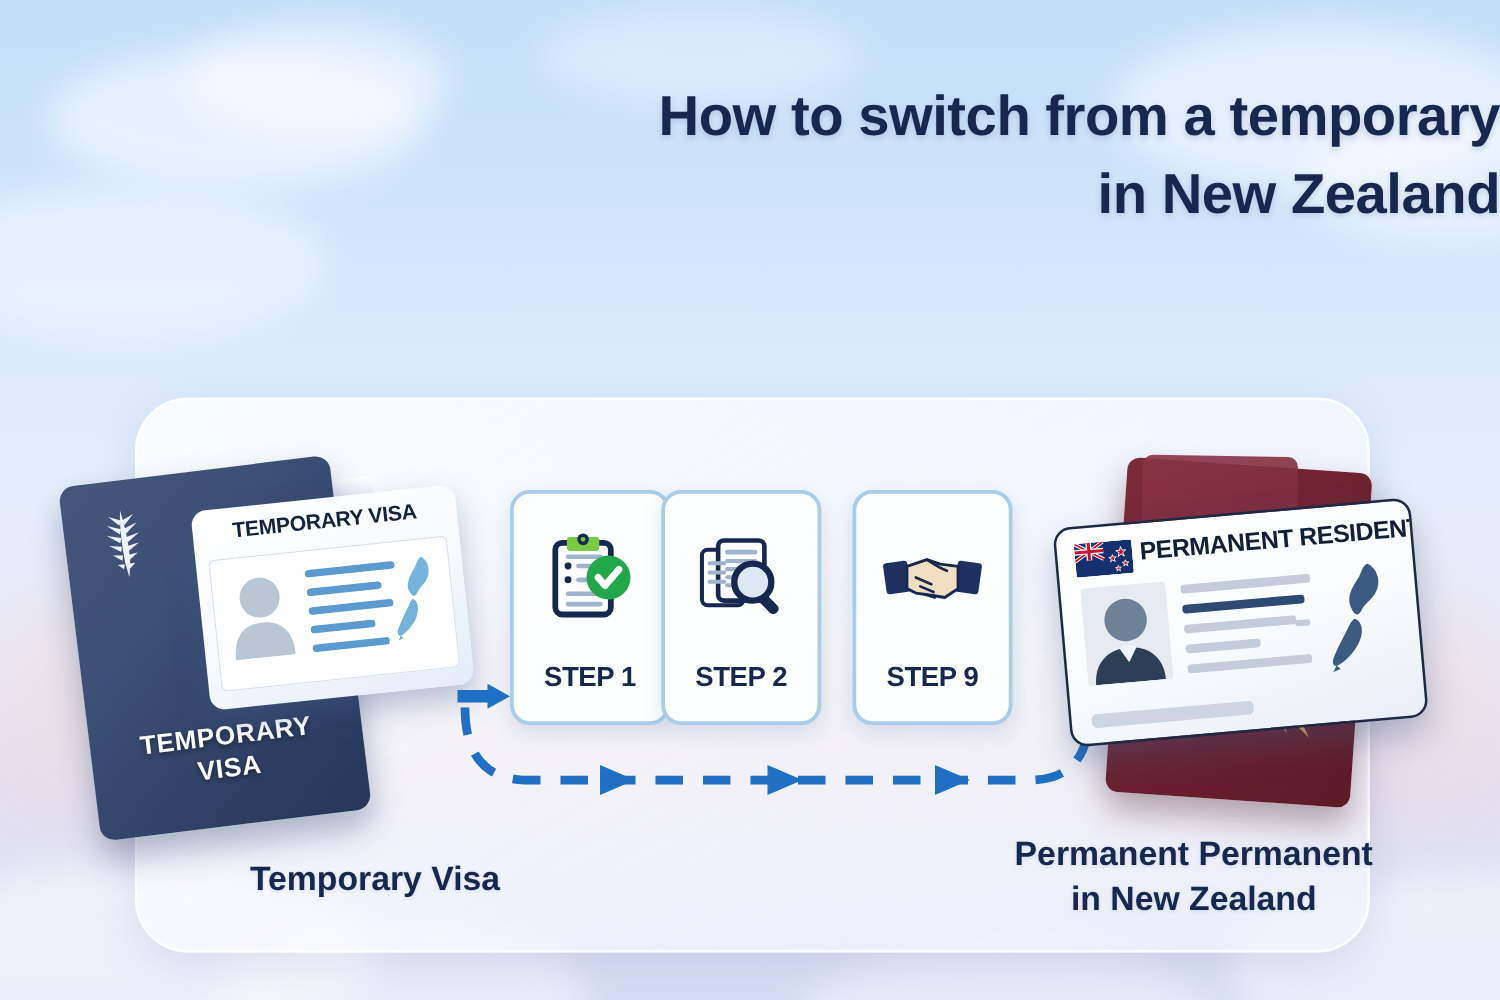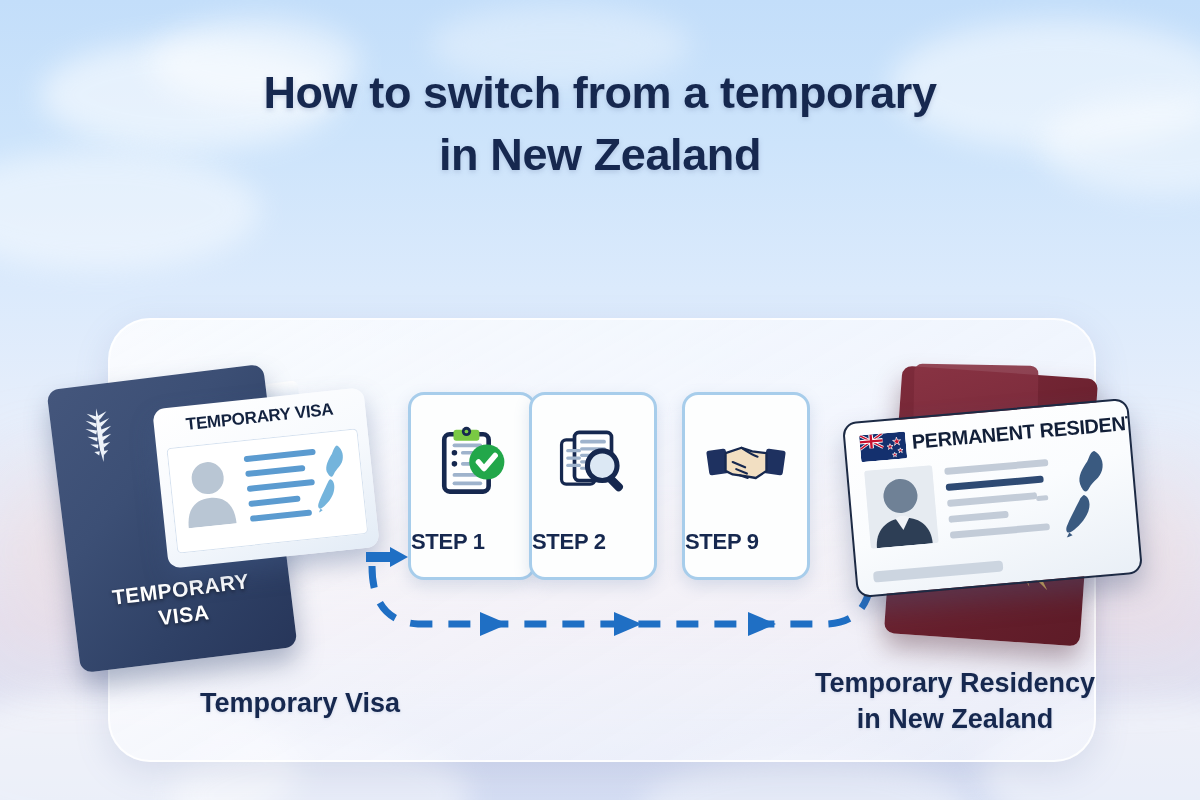--- a/index.html
+++ b/index.html
@@ -37,21 +37,21 @@
   .cl-j{left:430px;top:5px;width:260px;height:80px;opacity:.33;}
   .haze{
     position:absolute;left:0;right:0;top:430px;height:260px;
     background:linear-gradient(180deg,rgba(236,222,226,0) 0%,rgba(238,216,214,.45) 45%,rgba(226,222,240,0) 100%);
     filter:blur(30px);
   }
 
   
   .title{
     position:absolute;left:0;right:0;top:62px;
-    text-align:center;
+    text-align:right;
     color:#16284f;
     font-size:45px;line-height:62px;
     font-weight:bold;
     letter-spacing:-0.4px;
     text-shadow:0 2px 5px rgba(120,140,180,.35);
   }
   .title .tl{display:block;}
 
   
   .panel{
@@ -126,21 +126,21 @@
     box-shadow:0 6px 16px rgba(95,125,170,.20);
   }
   .step.s1{left:408px;}
   .step.s2{left:529px;}
   .step.s3{left:682px;}
   .step .ic{
     position:absolute;left:0;right:0;top:22px;height:90px;
     display:flex;align-items:center;justify-content:center;
   }
   .step .lbl{
-    position:absolute;left:0;right:0;bottom:22px;text-align:left;
+    position:absolute;left:0;right:0;bottom:22px;text-align:center;
     color:#16284f;font-size:22px;font-weight:bold;letter-spacing:-.3px;
   }
 
   
   .flow{position:absolute;left:0;top:0;width:1200px;height:800px;pointer-events:none;}
 
   
   .mar-pass{
     position:absolute;left:893px;top:372px;width:196px;height:268px;
     background:linear-gradient(135deg,#7d2b3b 0%,#6d2230 45%,#5d1b27 100%);
@@ -423,17 +423,17 @@
           <path d="M40 4 C46 8 49 16 46 24 C43 32 36 34 32 40 C28 47 25 43 23 36 C21 28 27 20 32 14 C35 8 37 4 40 4 Z"></path>
           <path d="M26 47 C32 50 32 59 27 67 C22 75 14 81 9 83 C5 84 4 80 7 75 C11 67 18 57 22 50 C24 48 25 47 26 47 Z"></path>
           <path d="M8 83 L5 88 L11 86 Z"></path>
         </g>
       </svg>
     </div>
   </div>
 
   <div class="cap cap-left">Temporary Visa</div>
   <div class="cap cap-right">
-    <span>Temporary Residency</span><br>
+    <span>Permanent Permanent</span><br>
     <span>in New Zealand</span>
   </div>
 
 </div>
 
 </body></html>

